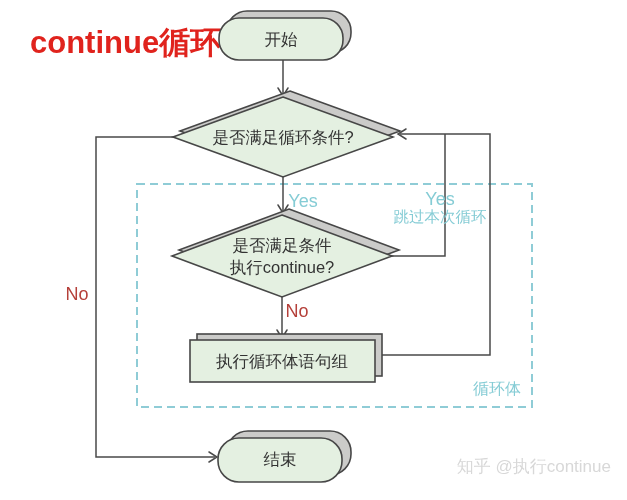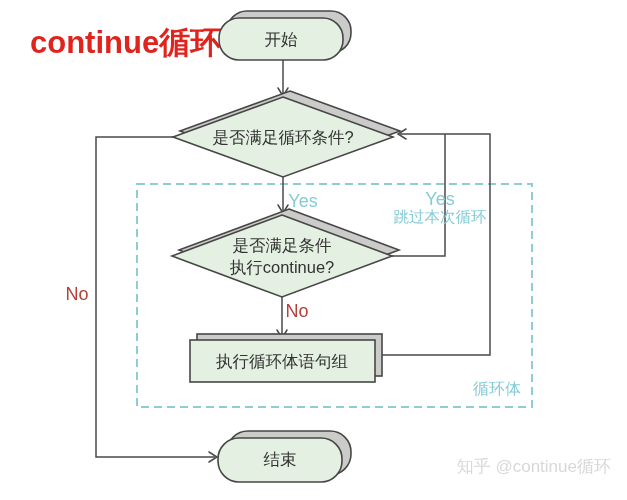--- a/index.html
+++ b/index.html
@@ -101,15 +101,15 @@
     <text class="lbl" x="297" y="317" fill="#b5403a">No</text>
 
     <text class="lbl" x="440" y="205" fill="#85ccd5">Yes</text>
     <text class="lbl-small" x="440" y="222" fill="#85ccd5">跳过本次循环</text>
 
     <text class="lbl" x="77" y="300" fill="#b5403a">No</text>
 
     <text class="lbl-small" x="497" y="394" style="font-size:16px;" fill="#85ccd5">循环体</text>
   </svg>
 
-  <div class="watermark">知乎 @continue循环</div>
+  <div class="watermark">知乎 @执行continue</div>
 
 </div>
 
 </body></html>

